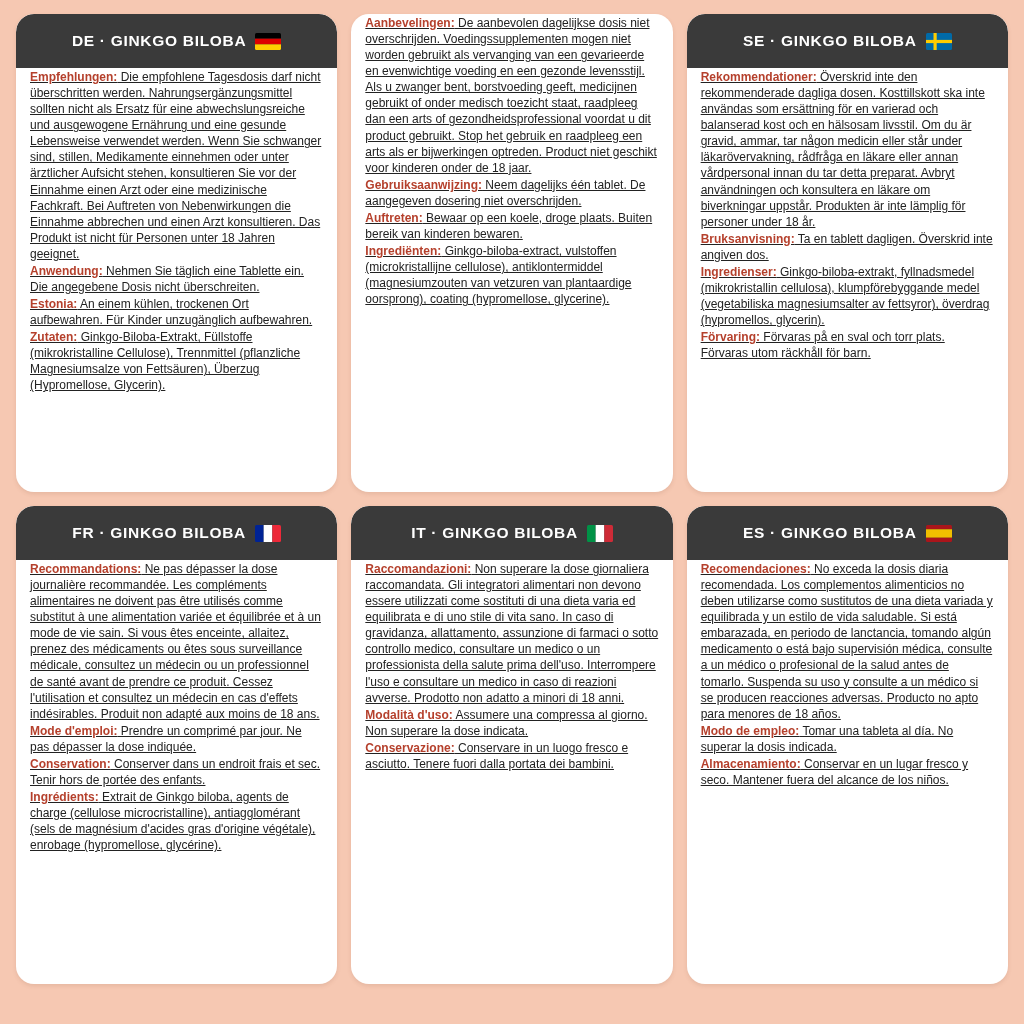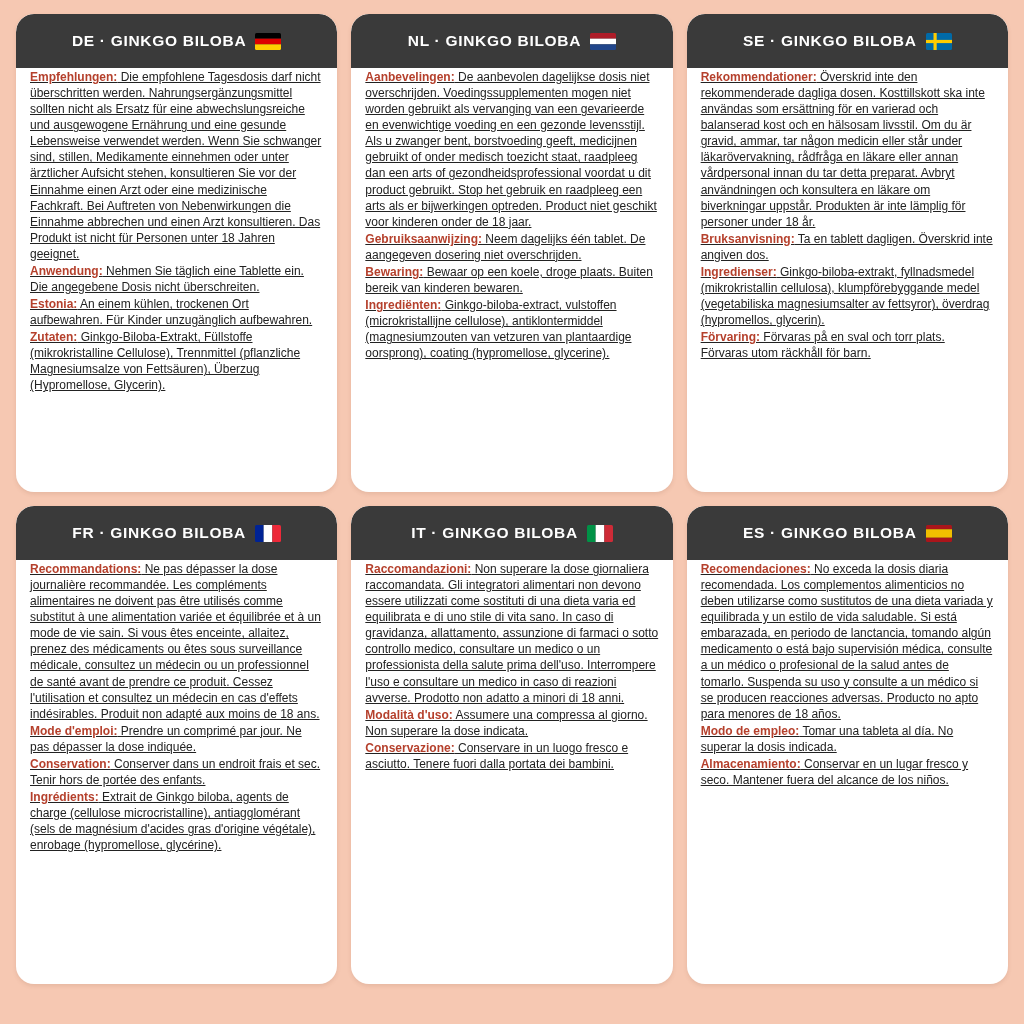--- a/index.html
+++ b/index.html
@@ -110,34 +110,24 @@
       </div>
       <div class="card-body">
         <p class="sec"><b>Empfehlungen:</b><span> Die empfohlene Tagesdosis darf nicht überschritten werden. Nahrungsergänzungsmittel sollten nicht als Ersatz für eine abwechslungsreiche und ausgewogene Ernährung und eine gesunde Lebensweise verwendet werden. Wenn Sie schwanger sind, stillen, Medikamente einnehmen oder unter ärztlicher Aufsicht stehen, konsultieren Sie vor der Einnahme einen Arzt oder eine medizinische Fachkraft. Bei Auftreten von Nebenwirkungen die Einnahme abbrechen und einen Arzt konsultieren. Das Produkt ist nicht für Personen unter 18 Jahren geeignet.</span></p>
         <p class="sec"><b>Anwendung:</b><span> Nehmen Sie täglich eine Tablette ein. Die angegebene Dosis nicht überschreiten.</span></p>
         <p class="sec"><b>Estonia:</b><span> An einem kühlen, trockenen Ort aufbewahren. Für Kinder unzugänglich aufbewahren.</span></p>
         <p class="sec"><b>Zutaten:</b><span> Ginkgo-Biloba-Extrakt, Füllstoffe (mikrokristalline Cellulose), Trennmittel (pflanzliche Magnesiumsalze von Fettsäuren), Überzug (Hypromellose, Glycerin).</span></p>
       </div>
     </div>
 
     <div class="card">
-      <div class="card-header">
-        <span class="card-title">NL · GINKGO BILOBA</span>
-        <span class="flag">
-          <svg width="26" height="17" viewBox="0 0 26 17">
-              <rect width="26" height="5.67" fill="#ae1c28"></rect>
-              <rect y="5.67" width="26" height="5.67" fill="#ffffff"></rect>
-              <rect y="11.34" width="26" height="5.66" fill="#21468b"></rect>
-            </svg>
-        </span>
-      </div>
       <div class="card-body">
         <p class="sec"><b>Aanbevelingen:</b><span> De aanbevolen dagelijkse dosis niet overschrijden. Voedingssupplementen mogen niet worden gebruikt als vervanging van een gevarieerde en evenwichtige voeding en een gezonde levensstijl. Als u zwanger bent, borstvoeding geeft, medicijnen gebruikt of onder medisch toezicht staat, raadpleeg dan een arts of gezondheidsprofessional voordat u dit product gebruikt. Stop het gebruik en raadpleeg een arts als er bijwerkingen optreden. Product niet geschikt voor kinderen onder de 18 jaar.</span></p>
         <p class="sec"><b>Gebruiksaanwijzing:</b><span> Neem dagelijks één tablet. De aangegeven dosering niet overschrijden.</span></p>
-        <p class="sec"><b>Bewaring:</b><span> Bewaar op een koele, droge plaats. Buiten bereik van kinderen bewaren.</span></p>
+        <p class="sec"><b>Auftreten:</b><span> Bewaar op een koele, droge plaats. Buiten bereik van kinderen bewaren.</span></p>
         <p class="sec"><b>Ingrediënten:</b><span> Ginkgo-biloba-extract, vulstoffen (microkristallijne cellulose), antiklontermiddel (magnesiumzouten van vetzuren van plantaardige oorsprong), coating (hypromellose, glycerine).</span></p>
       </div>
     </div>
 
     <div class="card">
       <div class="card-header">
         <span class="card-title">SE · GINKGO BILOBA</span>
         <span class="flag">
           <svg width="26" height="17" viewBox="0 0 26 17">
               <rect width="26" height="17" fill="#006aa7"></rect>

